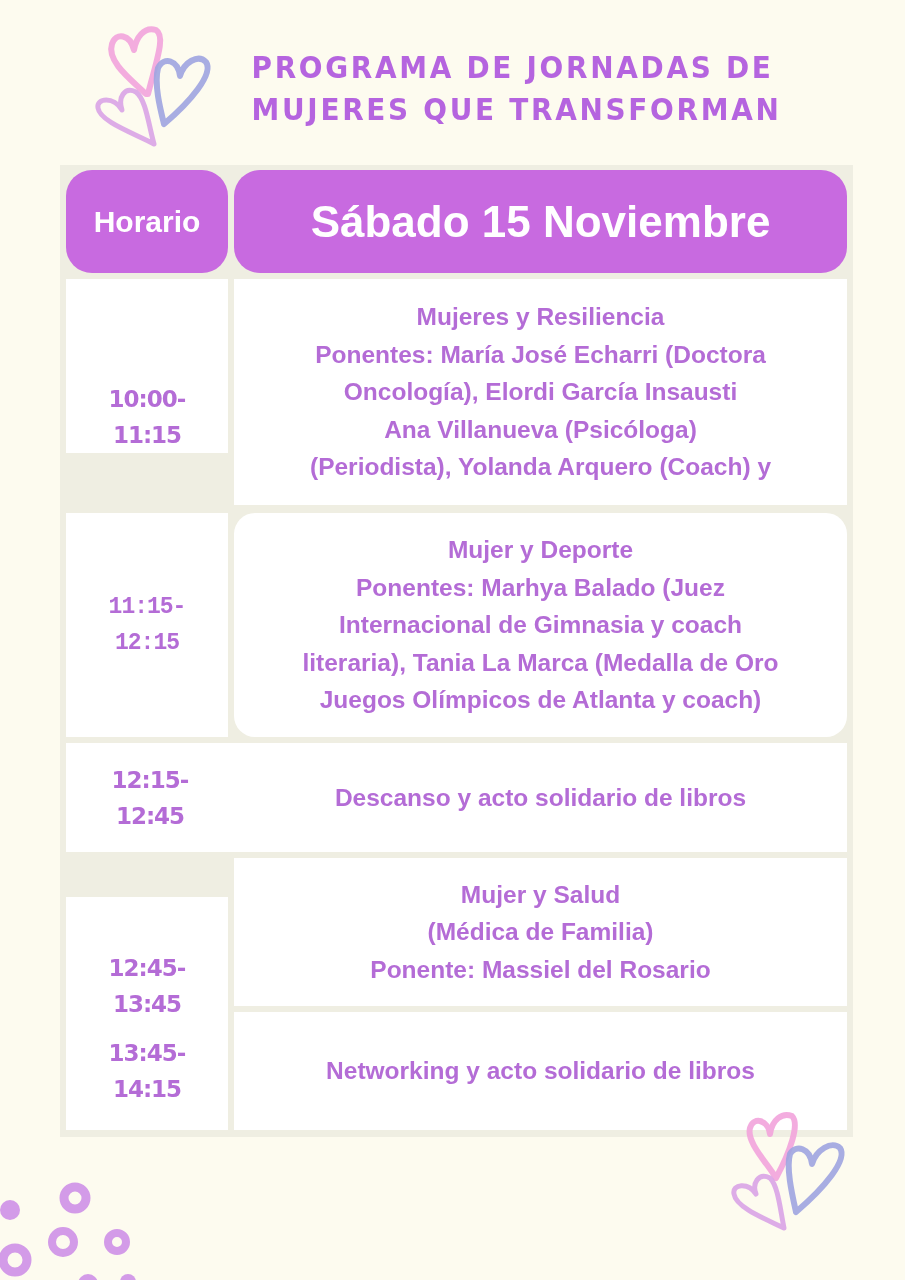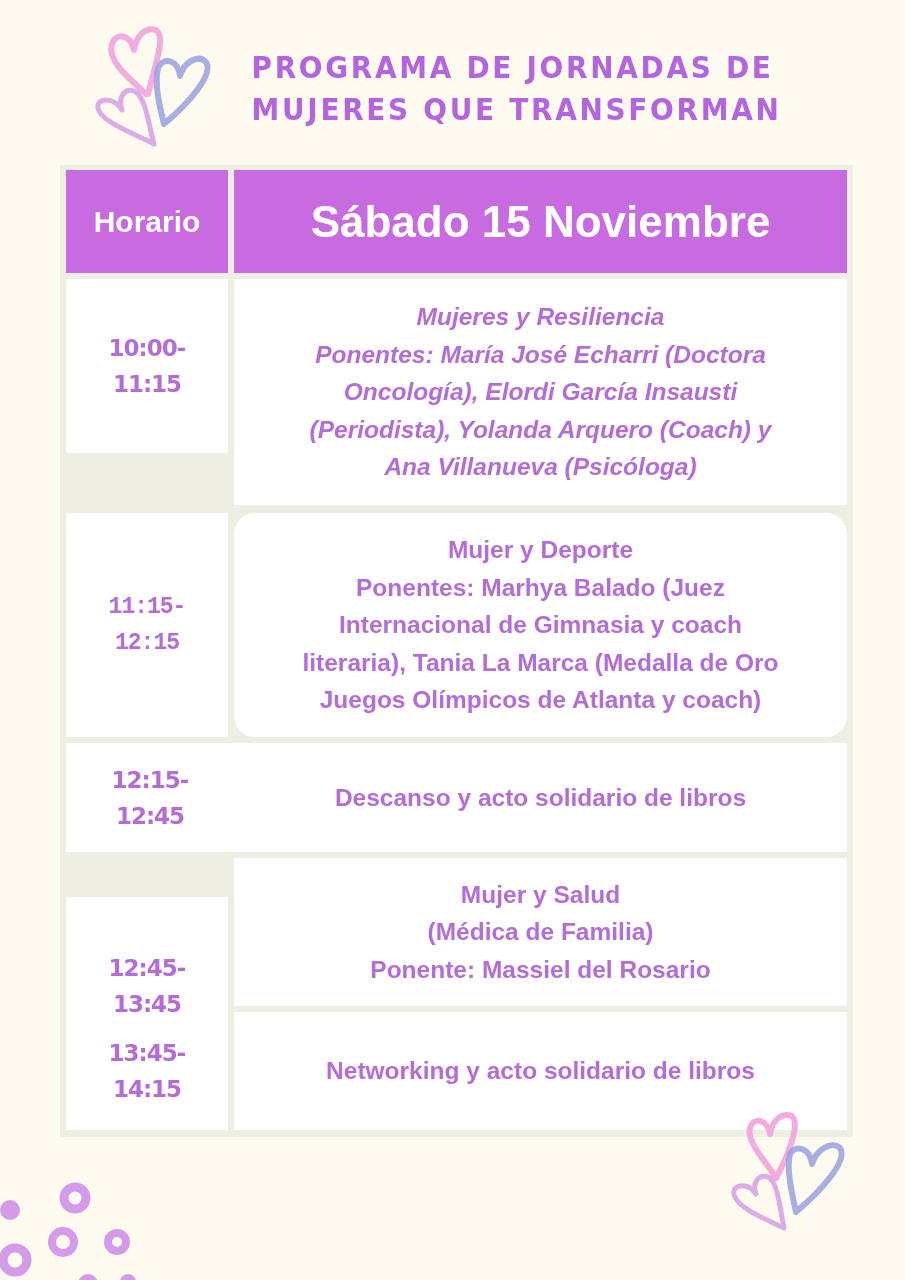--- a/index.html
+++ b/index.html
@@ -32,21 +32,21 @@
     position: absolute;
     left: 60px; top: 165px;
     width: 793px; height: 972px;
     background: #efeee2;
   }
   .cell {
     position: absolute;
     display: flex; align-items: center; justify-content: center;
     text-align: center;
   }
-  .head { background: #c86ae0; color: #ffffff; font-weight: bold; }
+  .head { background: #c86ae0; color: #ffffff; font-weight: bold; border-radius: 26px; }
   .head.h1 { font-size: 30px; }
   .head.h2 { font-size: 44px; }
   .body { background: #ffffff; color: #b46cd6; font-weight: bold; }
   .time { font-family: "DejaVu Sans", sans-serif; font-size: 23px; line-height: 36px; letter-spacing: -1px; }
   .desc { font-size: 24.5px; line-height: 37.5px; padding: 0 8px; }
   .desc span { display: block; white-space: nowrap; }
 </style>
 </head>
 <body>
 
@@ -63,33 +63,33 @@
 
 <div class="table">
 
   <div class="cell head h1" style="left:6px; top:5px; width:162px; height:103px;">
     <span>Horario</span>
   </div>
   <div class="cell head h2" style="left:174px; top:5px; width:613px; height:103px;">
     <span>Sábado 15 Noviembre</span>
   </div>
 
-  <div class="cell body time" style="left:6px; top:114px; width:162px; height:174px;">
+  <div class="cell body time" style="left:6px; top:114px; width:162px; height:174px;align-items:flex-end;">
     <div>
       <span style="display:block">10:00-</span>
       <span style="display:block">11:15</span>
     </div>
   </div>
-  <div class="cell body desc" style="left:174px; top:114px; width:613px; height:226px;font-style:italic;">
+  <div class="cell body desc" style="left:174px; top:114px; width:613px; height:226px;">
     <div>
       <span>Mujeres y Resiliencia</span>
       <span>Ponentes: María José Echarri (Doctora</span>
       <span>Oncología), Elordi García Insausti</span>
+      <span>Ana Villanueva (Psicóloga)</span>
       <span>(Periodista), Yolanda Arquero (Coach) y</span>
-      <span>Ana Villanueva (Psicóloga)</span>
     </div>
   </div>
 
   <div class="cell body time" style="left:6px; top:348px; width:162px; height:224px;font-family:Liberation Mono, monospace;">
     <div>
       <span style="display:block">11:15-</span>
       <span style="display:block">12:15</span>
     </div>
   </div>
   <div class="cell body desc" style="left:174px; top:348px; width:613px; height:224px;border-radius:21px;">

